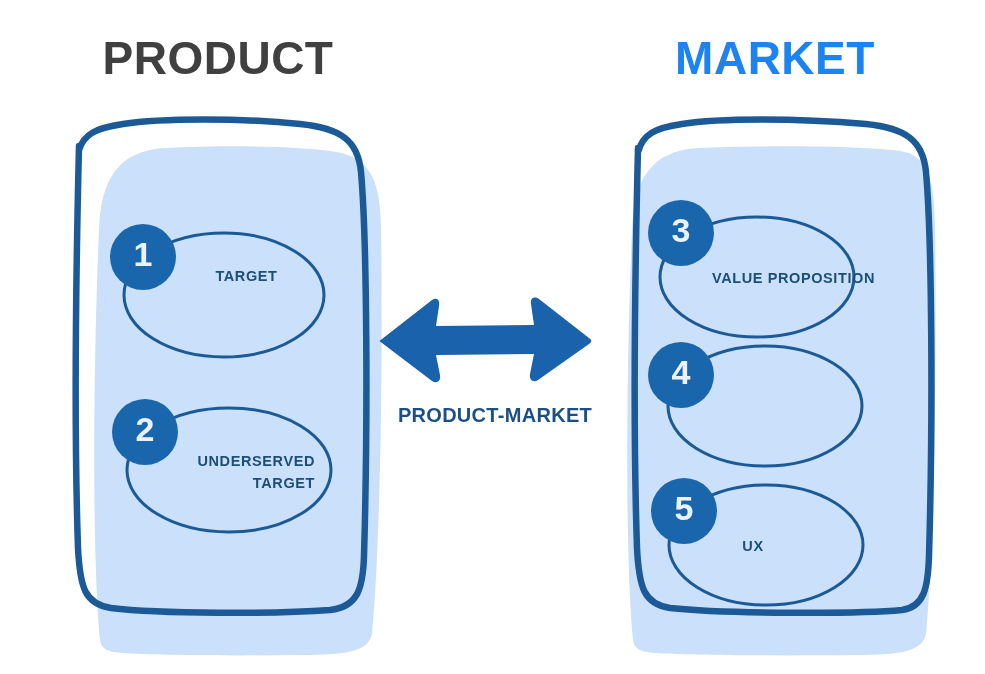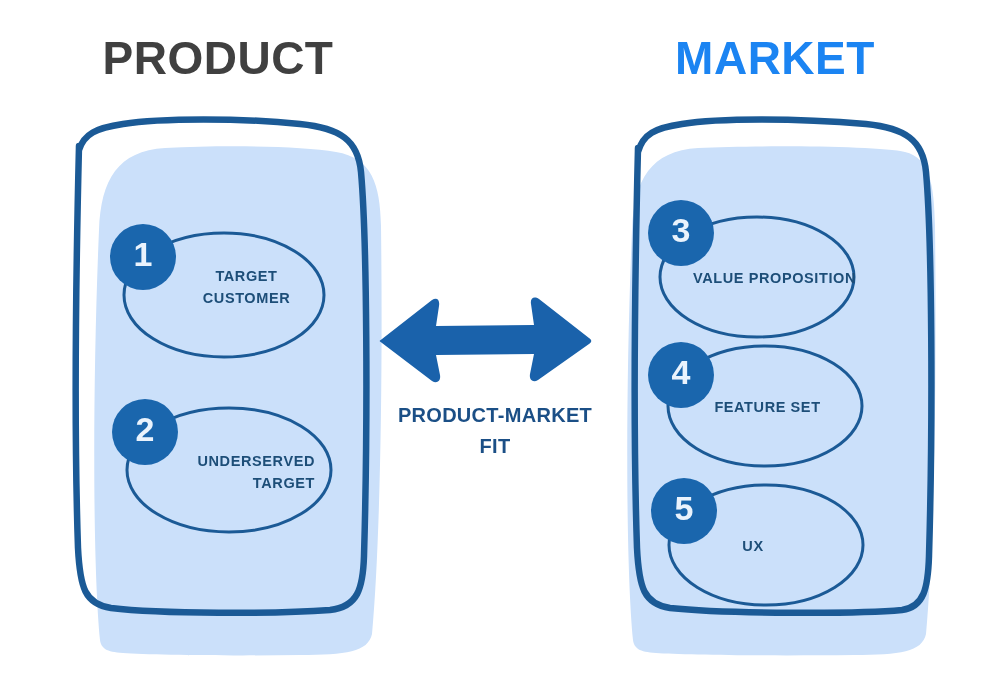--- a/index.html
+++ b/index.html
@@ -183,38 +183,33 @@
   <div class="title" id="title-market">MARKET</div>
 
   <div class="badge-num" style="left:123px; top:235px; width:40px;">1</div>
   <div class="badge-num" style="left:125px; top:410px; width:40px;">2</div>
   <div class="badge-num" style="left:661px; top:211px; width:40px;">3</div>
   <div class="badge-num" style="left:661px; top:353px; width:40px;">4</div>
   <div class="badge-num" style="left:664px; top:489px; width:40px;">5</div>
 
   <div class="node-label" style="left:164px; top:265px; width:165px;">
     <div>TARGET</div>
-    <div>CUSTOMER</div>
   </div>
 
   <div class="node-label" style="left:145px; top:450px; width:170px;text-align:right;">
     <div>UNDERSERVED</div>
     <div>TARGET</div>
   </div>
 
-  <div class="node-label" style="left:662px; top:267px; width:195px;padding-left:15px;">
+  <div class="node-label" style="left:696px; top:267px; width:195px;">
     <div>VALUE PROPOSITION</div>
   </div>
 
-  <div class="node-label" style="left:670px; top:396px; width:195px;">
-    <div>FEATURE SET</div>
-  </div>
 
   <div class="node-label" style="left:670px; top:535px; width:166px;">
     <div>UX</div>
   </div>
 
   <div id="center-caption">
     <div>PRODUCT-MARKET</div>
-    <div>FIT</div>
   </div>
 
 </div>
 
 </body></html>

